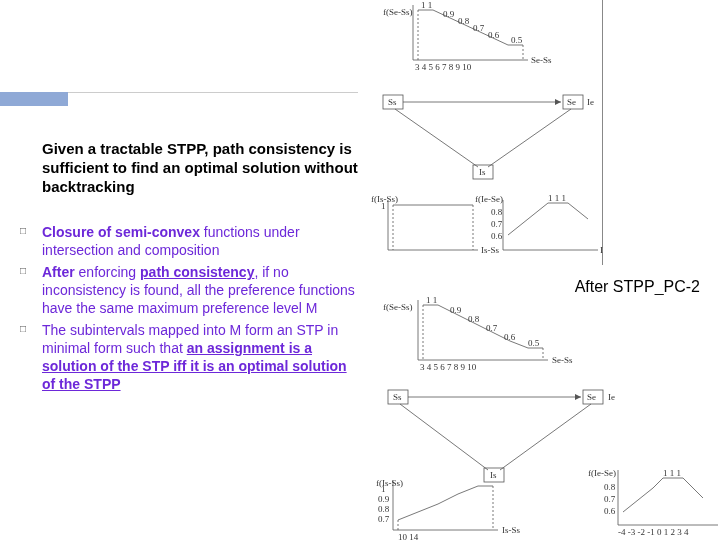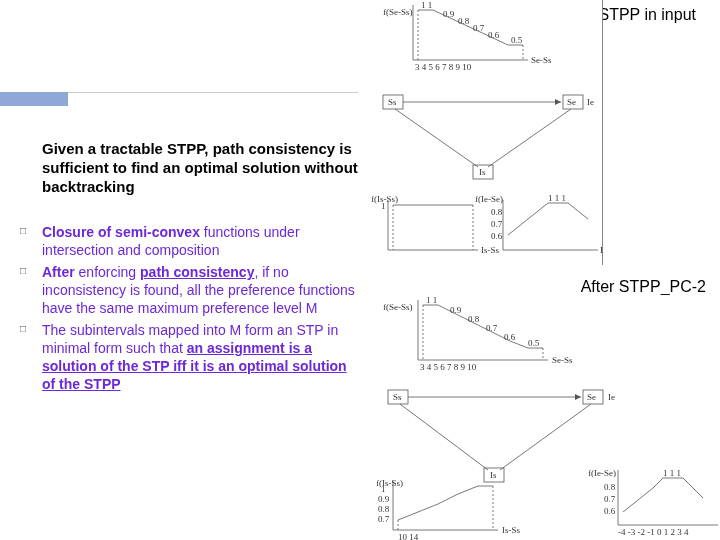--- a/index.html
+++ b/index.html
@@ -78,21 +78,21 @@
   .label-top {
     position: absolute;
     top: 6px;
     right: 24px;
     font-size: 16px;
     color: #000;
   }
   .label-mid {
     position: absolute;
     top: 278px;
-    right: 14px;
+    right: 20px;
     font-size: 16px;
     color: #000;
   }
   .fig {
     position: absolute;
     background: #fff;
     margin-left: 8px;
   }
   .fig svg { display: block; }
   .fig-top {
@@ -110,21 +110,20 @@
   }
 </style>
 </head>
 <body>
 
 <div class="slide">
 
   <div class="blue-bar"></div>
   <div class="gray-line"></div>
 
-  <div class="label-top">STPP in input</div>
   <div class="label-mid">After STPP_PC-2</div>
 
   <div class="content-left">
     <p class="intro">Given a tractable STPP, path consistency is sufficient to find an optimal solution without backtracking</p>
     <ul class="bullets">
       <li>
         <span class="b">Closure of semi-convex</span><span> functions under intersection and composition</span>
       </li>
       <li>
         <span class="b">After</span><span> enforcing </span><span class="b u">path consistency</span><span>, if no inconsistency is  found, all the preference functions have the same maximum preference level M</span>

